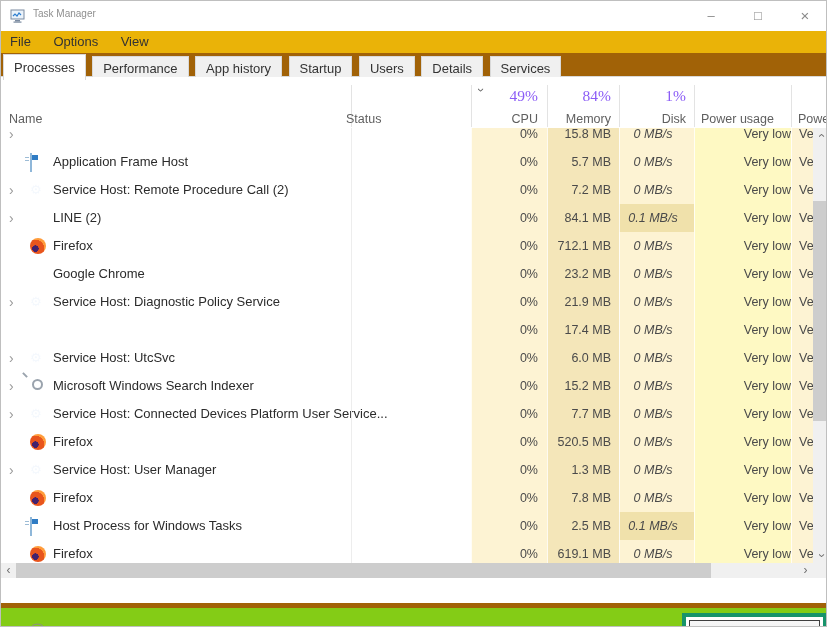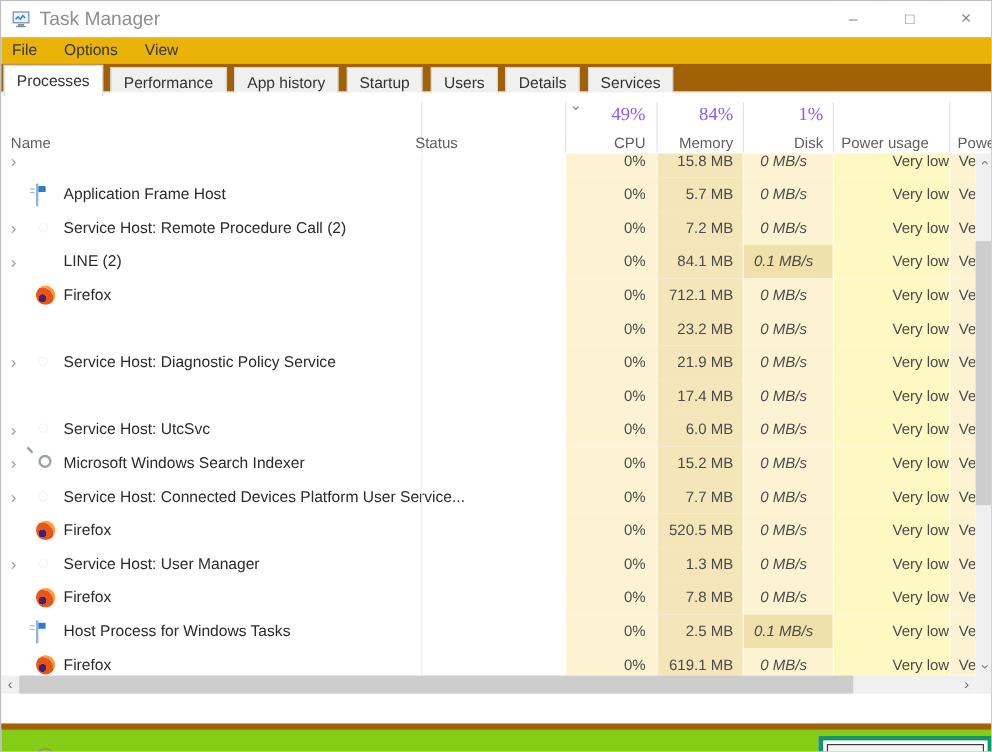--- a/index.html
+++ b/index.html
@@ -5,21 +5,21 @@
   html,body{margin:0;padding:0;background:#fff;}
   #window{
     position:relative;width:827px;height:627px;box-sizing:border-box;
     border:1px solid #bfbfbf;background:#fff;overflow:hidden;
     font-family:"Liberation Sans","DejaVu Sans",sans-serif;
     -webkit-font-smoothing:antialiased;
   }
   
   #titlebar{position:absolute;left:0;top:0;width:100%;height:30px;background:#fff;}
   #app-icon{position:absolute;left:9px;top:7px;width:16px;height:16px;}
-  #title-text{position:absolute;left:32px;top:7px;font-size:16px;color:#8f8f8f;}
+  #title-text{position:absolute;left:32px;top:7px;font-size:10px;color:#8f8f8f;}
   .winbtn{position:absolute;top:0;width:34px;height:30px;text-align:center;line-height:30px;
           font-size:13px;color:#8a8a8a;background:#fff;}
   #btn-min{left:693px;} #btn-max{left:740px;} #btn-close{left:787px;font-size:15px;}
   
   #menubar{position:absolute;left:0;top:30px;width:100%;height:22px;background:#eab308;}
   .menu-item{display:inline-block;padding:3px 9px 0 9px;font-size:13px;color:#333;}
   
   #tabstrip{position:absolute;left:0;top:52px;width:100%;height:24px;background:#a16207;
             border-bottom:1px solid #d9d9d9;box-sizing:border-box;}
   .tab{position:relative;display:inline-block;margin-left:2px;padding:4px 10px 3px 10px;top:2px;
@@ -204,20 +204,21 @@
       <span class="cell c-status"></span>
       <span class="cell c-cpu">0%</span>
       <span class="cell c-mem">712.1 MB</span>
       <span class="cell c-disk">0 MB/s</span>
       <span class="cell c-power">Very low</span>
       <span class="cell c-ptrend">Ve</span>
     </div>
         <div class="row">
       <span class="chev"></span>
       <span class="picon icon-chrome"></span>
+      <span class="pname">Google Chrome</span>
       <span class="cell c-status"></span>
       <span class="cell c-cpu">0%</span>
       <span class="cell c-mem">23.2 MB</span>
       <span class="cell c-disk">0 MB/s</span>
       <span class="cell c-power">Very low</span>
       <span class="cell c-ptrend">Ve</span>
     </div>
         <div class="row">
       <span class="chev">›</span>
       <span class="picon icon-gear"></span>

